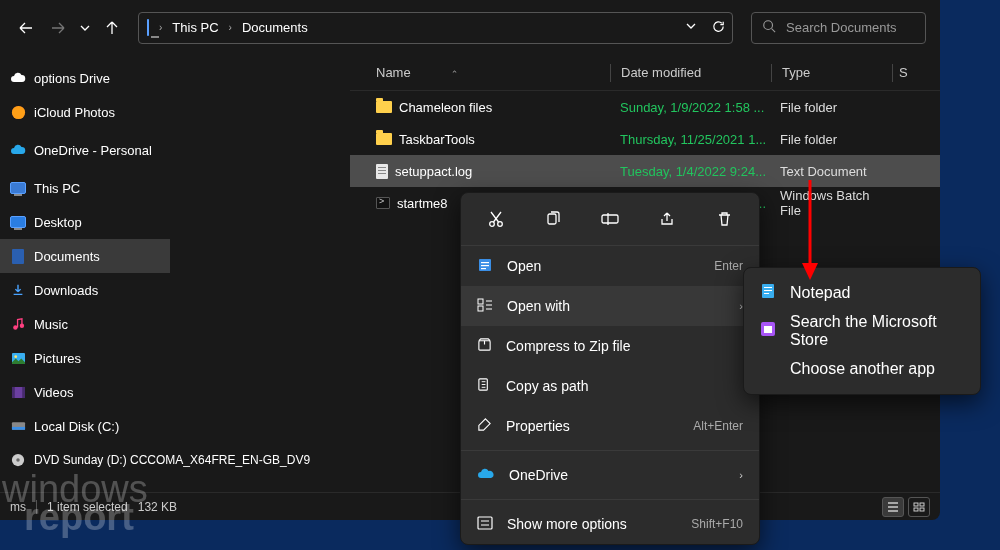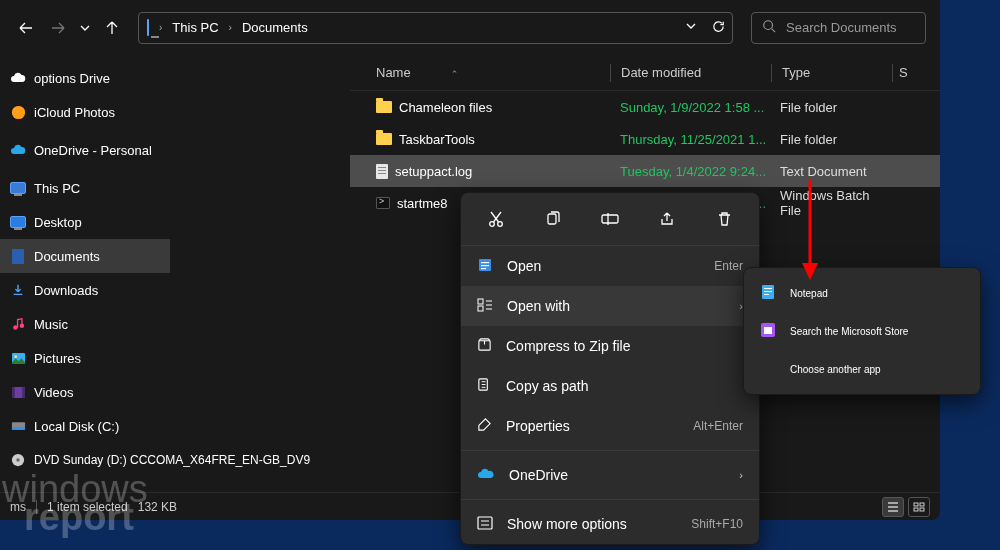--- a/index.html
+++ b/index.html
@@ -45,21 +45,21 @@
   .ctx-top { display: flex; justify-content: space-around; padding: 10px 6px; border-bottom: 1px solid #3a3a3a; }
   .ctx-top .tb { width: 36px; height: 32px; display: inline-flex; align-items: center; justify-content: center; border-radius: 4px; }
   .ctx-item { height: 40px; display: flex; align-items: center; gap: 14px; padding: 0 16px; color: #fff; font-size: 14px; position: relative; }
   .ctx-item.hover { background: #383838; }
   .ctx-item .shortcut { position: absolute; right: 16px; color: #aaa; font-size: 12px; }
   .ctx-item .arrow { position: absolute; right: 16px; color: #ccc; font-size: 11px; }
   .ctx-hr { height: 1px; background: #3a3a3a; margin: 4px 0; }
   
   
   .submenu { position: absolute; left: 743px; top: 267px; width: 238px; background: #2c2c2c; border: 1px solid #1a1a1a; border-radius: 8px; box-shadow: 0 8px 24px rgba(0,0,0,.6); padding: 6px 0; }
-  .sub-item { height: 38px; display: flex; align-items: center; gap: 14px; padding: 0 16px; font-size: 10px; }
+  .sub-item { height: 38px; display: flex; align-items: center; gap: 14px; padding: 0 16px; font-size: 16px; }
   
   
   .redarrow { position: absolute; left: 795px; top: 175px; pointer-events: none; }
   
   
   .statusbar { position: absolute; bottom: 0; left: 0; right: 0; height: 28px; display: flex; align-items: center; padding: 0 10px; gap: 10px; color: #ccc; border-top: 1px solid #2a2a2a; font-size: 12px; }
   .statusbar .sdiv { width: 1px; height: 14px; background: #555; }
   .viewbtns { position: absolute; right: 10px; display: flex; gap: 4px; }
   .viewbtns .vb { width: 22px; height: 20px; border: 1px solid #555; border-radius: 3px; display: inline-flex; align-items: center; justify-content: center; }
   .viewbtns .vb.active { background: #3a3a3a; }

